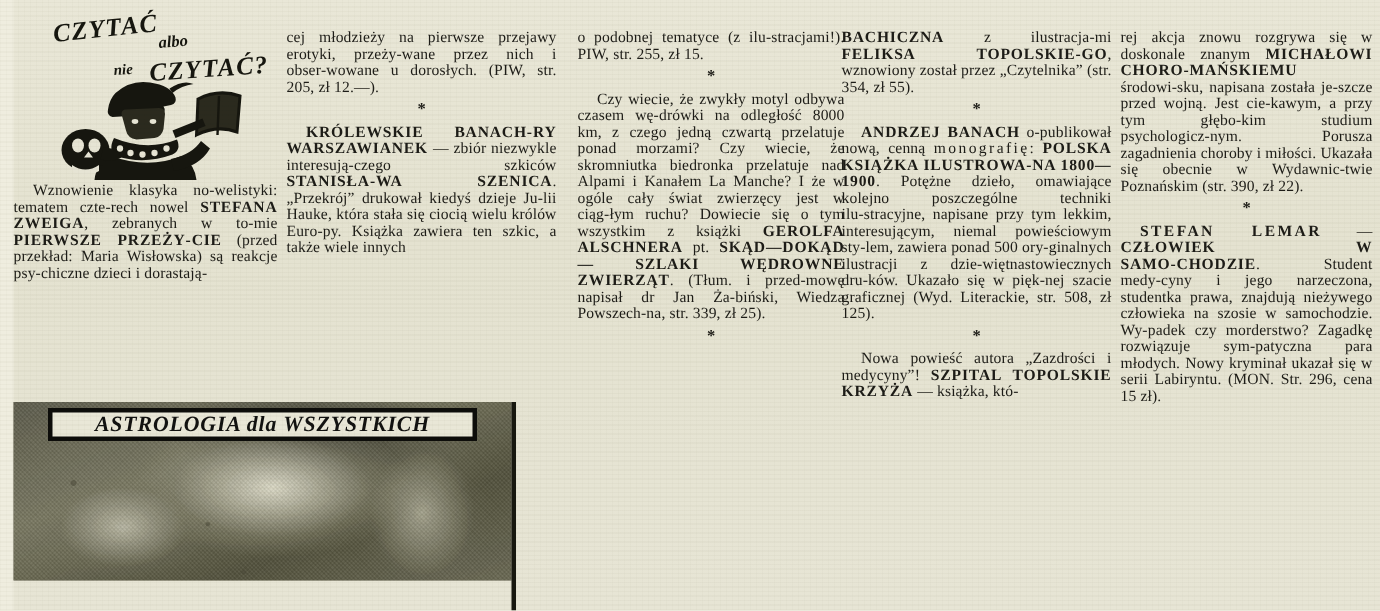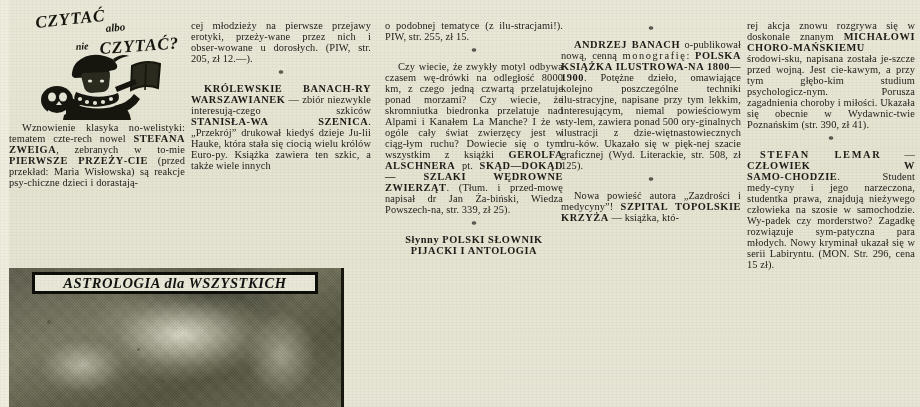--- a/index.html
+++ b/index.html
@@ -54,21 +54,21 @@
   }
 
   
   .logo{
     position:absolute;left:14px;top:2px;width:172px;height:118px;
   }
   .logo svg{display:block;}
 
   
   .photo-block{
-    position:absolute;left:9px;top:268px;width:332px;height:139px;
+    position:absolute;left:9px;top:268px;width:332px;height:119px;
     overflow:hidden;background:#6e6d5c;
   }
   .photo-img{
     position:absolute;inset:0;
     background:
       radial-gradient(ellipse 120px 60px at 52% 48%, rgba(226,224,206,.92) 0%, rgba(150,148,126,.35) 55%, rgba(60,60,48,0) 78%),
       radial-gradient(ellipse 70px 44px at 22% 70%, rgba(206,204,186,.75) 0%, rgba(120,118,98,.2) 60%, rgba(0,0,0,0) 80%),
       radial-gradient(ellipse 58px 70px at 82% 62%, rgba(210,208,188,.62) 0%, rgba(110,108,90,.18) 60%, rgba(0,0,0,0) 82%),
       radial-gradient(ellipse 110px 50px at 60% 18%, rgba(40,40,32,.65) 0%, rgba(60,60,48,.25) 60%, rgba(0,0,0,0) 85%),
       linear-gradient(160deg,#5f5e4e 0%,#7a7964 35%,#55543f 70%,#6b6a56 100%);
@@ -176,40 +176,42 @@
     <div style="height:20px"></div>
     <div class="txt">
       <p>o podobnej tematyce (z ilu‑stracjami!). PIW, str. 255, zł 15.</p>
     </div>
     <div class="txt star">*</div>
     <div class="txt">
       <p class="ind"><span>Czy wiecie, że zwykły motyl odbywa czasem wę‑drówki na odległość 8000 km, z czego jedną czwartą przelatuje ponad morzami? Czy wiecie, że skromniutka biedronka przelatuje nad Alpami i Kanałem La Manche? I że w ogóle cały świat zwierzęcy jest w ciąg‑łym ruchu? Dowiecie się o tym wszystkim z książki </span><span class="caps">GEROLFA ALSCHNERA</span><span> pt. </span><span class="caps">SKĄD—DOKĄD — SZLAKI WĘDROWNE ZWIERZĄT</span><span>. (Tłum. i przed‑mowę napisał dr Jan Ża‑biński, Wiedza Powszech‑na, str. 339, zł 25).</span></p>
     </div>
     <div class="txt star">*</div>
     <div class="txt">
-      <p style="text-align:center"><span class="caps">Słynny POLSKI SŁOWNIK PIJACKI I ANTOLOGIA</span></p>
     </div>
   </div>
 
   <div class="col c4">
     <div style="height:20px"></div>
+    <div class="txt">
+      <p><span class="caps">BACHICZNA</span><span> z ilustracja‑mi </span><span class="caps">FELIKSA TOPOLSKIE‑GO</span><span>, wznowiony został przez „Czytelnika” (str. 354, zł 55).</span></p>
+    </div>
     <div class="txt star">*</div>
     <div class="txt">
       <p class="ind"><span class="caps">ANDRZEJ BANACH</span><span> o‑publikował nową, cenną </span><span class="sp" style="font-weight:normal">monografię</span><span>: </span><span class="caps">POLSKA KSIĄŻKA ILUSTROWA‑NA 1800—1900</span><span>. Potężne dzieło, omawiające kolejno poszczególne techniki ilu‑stracyjne, napisane przy tym lekkim, interesującym, niemal powieściowym sty‑lem, zawiera ponad 500 ory‑ginalnych ilustracji z dzie‑więtnastowiecznych dru‑ków. Ukazało się w pięk‑nej szacie graficznej (Wyd. Literackie, str. 508, zł 125).</span></p>
     </div>
     <div class="txt star">*</div>
     <div class="txt">
       <p class="ind"><span>Nowa powieść autora „Zazdrości i medycyny”! </span><span class="caps">SZPITAL TOPOLSKIE KRZYŻA</span><span> — książka, któ‑</span></p>
     </div>
   </div>
 
   <div class="col c5">
     <div style="height:20px"></div>
     <div class="txt">
-      <p><span>rej akcja znowu rozgrywa się w doskonale znanym </span><span class="caps">MICHAŁOWI CHORO‑MAŃSKIEMU</span><span> środowi‑sku, napisana została je‑szcze przed wojną. Jest cie‑kawym, a przy tym głębo‑kim studium psychologicz‑nym. Porusza zagadnienia choroby i miłości. Ukazała się obecnie w Wydawnic‑twie Poznańskim (str. 390, zł 41).</span></p>
+      <p><span>rej akcja znowu rozgrywa się w doskonale znanym </span><span class="caps">MICHAŁOWI CHORO‑MAŃSKIEMU</span><span> środowi‑sku, napisana została je‑szcze przed wojną. Jest cie‑kawym, a przy tym głębo‑kim studium psychologicz‑nym. Porusza zagadnienia choroby i miłości. Ukazała się obecnie w Wydawnic‑twie Poznańskim (str. 390, zł 22).</span></p>
     </div>
     <div class="txt star">*</div>
     <div class="txt">
       <p class="ind"><span class="sp">STEFAN LEMAR</span><span> — </span><span class="caps">CZŁOWIEK W SAMO‑CHODZIE</span><span>. Student medy‑cyny i jego narzeczona, studentka prawa, znajdują nieżywego człowieka na szosie w samochodzie. Wy‑padek czy morderstwo? Zagadkę rozwiązuje sym‑patyczna para młodych. Nowy kryminał ukazał się w serii Labiryntu. (MON. Str. 296, cena 15 zł).</span></p>
     </div>
   </div>
 
   <div class="photo-block">
     <div class="photo-img"></div>
     <div class="photo-noise"></div>

